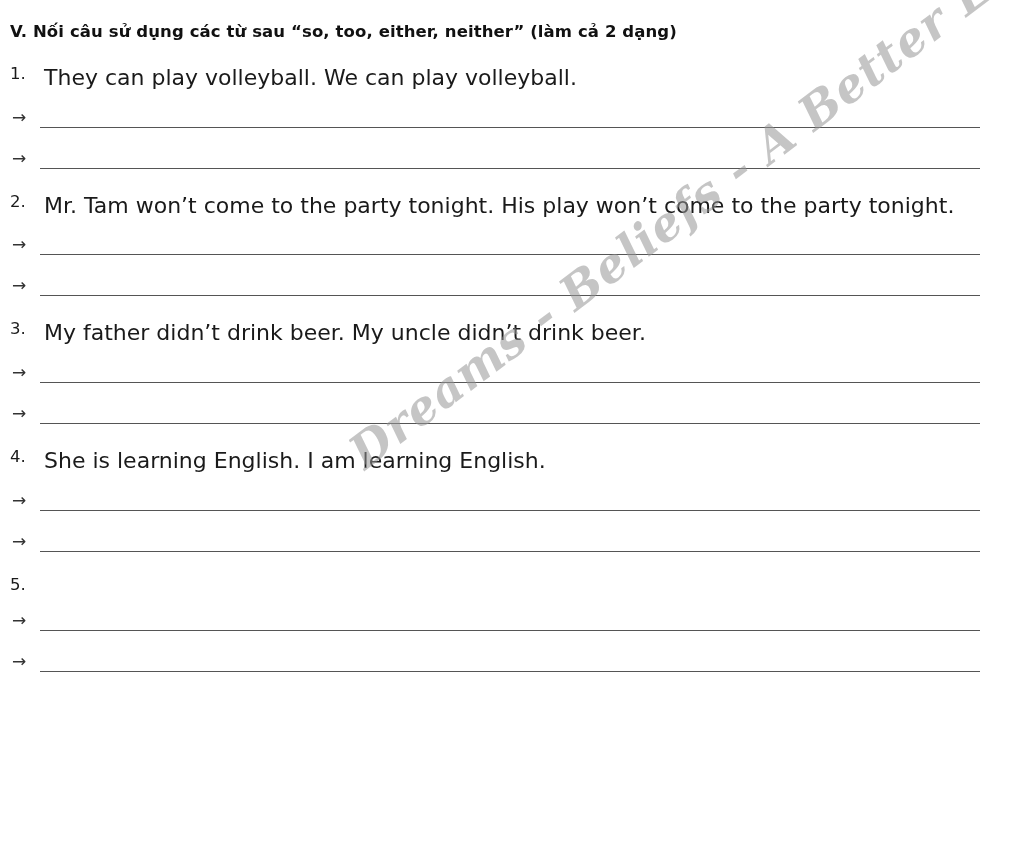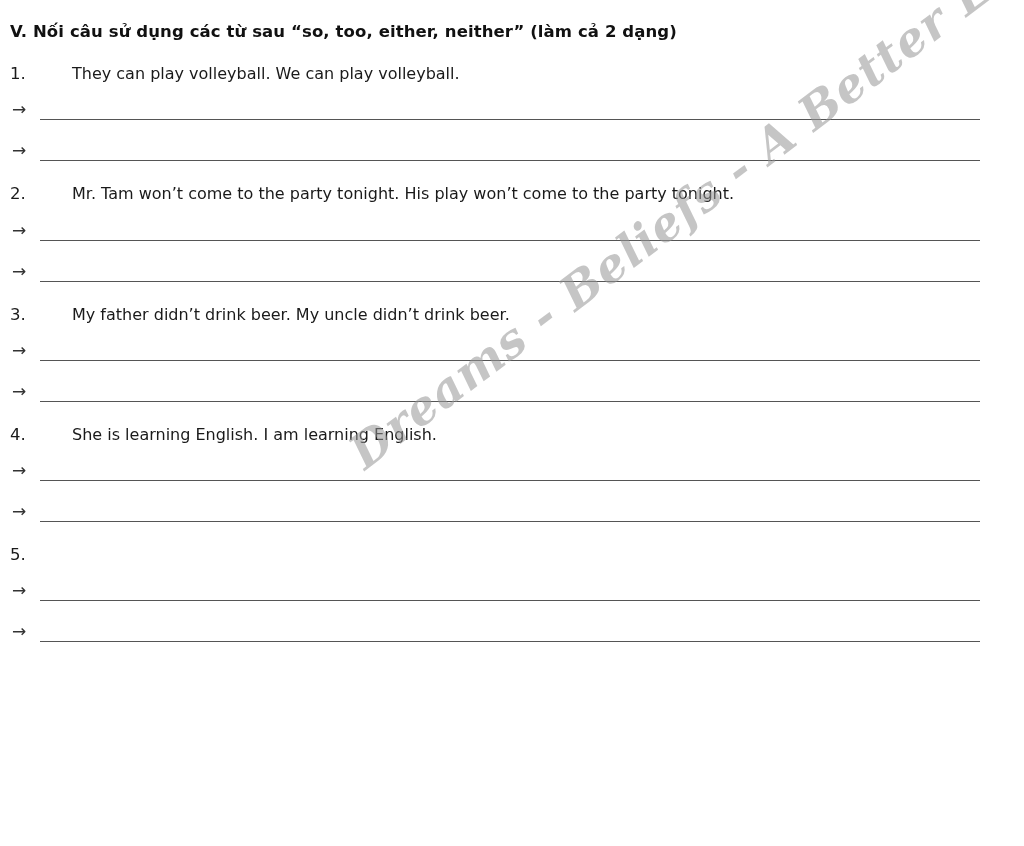--- a/index.html
+++ b/index.html
@@ -40,22 +40,21 @@
     margin-bottom: 16px;
   }
   .q-num {
     width: 34px;
     flex: 0 0 34px;
     color: #1a1a1a;
     font-size: 16.5px;
   }
   .q-text {
     color: #1a1a1a;
-    font-size: 16px;
-    margin-left: 28px;
+    font-size: 22px;
   }
   .answer-row {
     display: flex;
     align-items: flex-end;
     margin-bottom: 22px;
     padding-left: 2px;
   }
   .arrow {
     width: 28px;
     flex: 0 0 28px;

